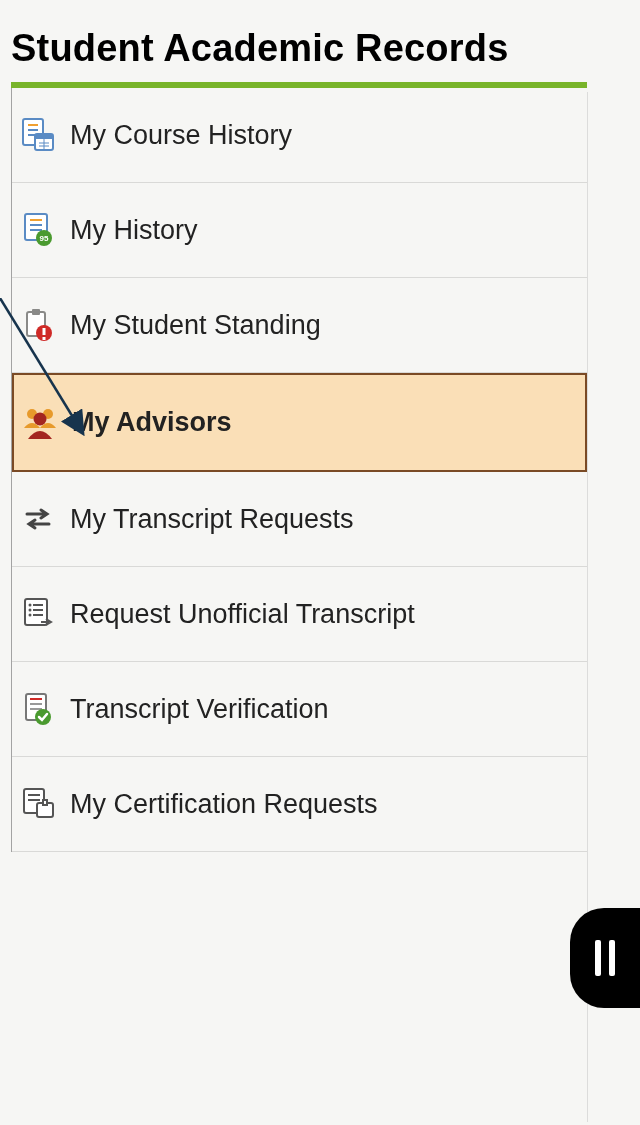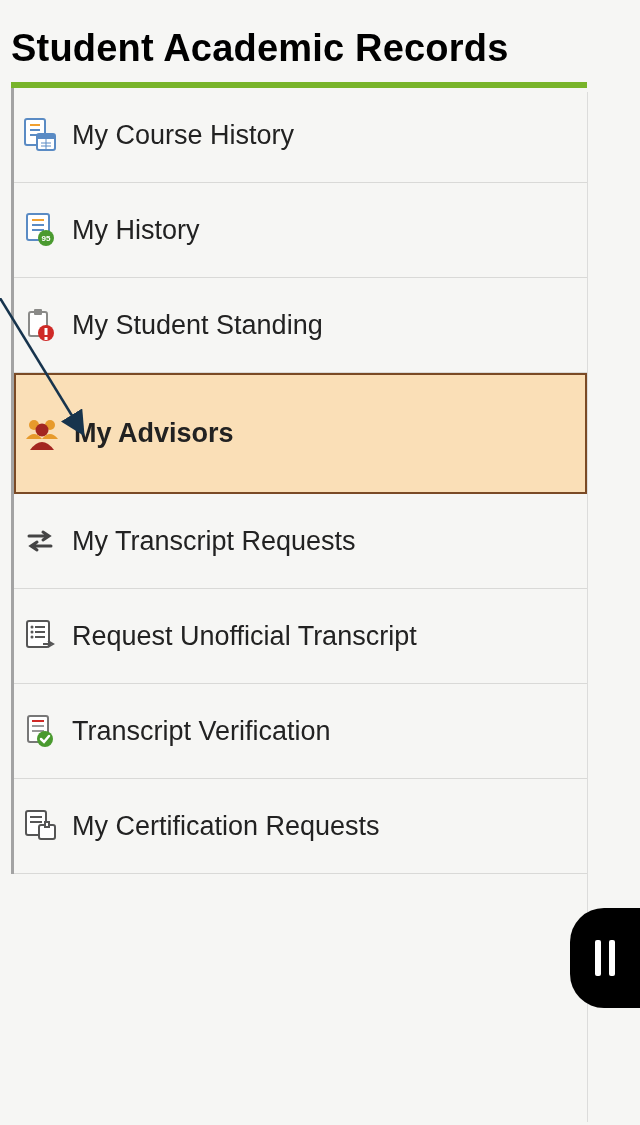--- a/index.html
+++ b/index.html
@@ -1,25 +1,25 @@
 <!DOCTYPE html>
 <html><head>
 <meta charset="utf-8">
 <style>
   html,body{margin:0;padding:0;font-family:Arial,Helvetica,sans-serif;background:#f6f6f4;}
   .page{width:640px;height:1125px;position:relative;background:#f6f6f4;overflow:hidden;}
   .panel{position:absolute;left:11px;top:27px;width:576px;}
   .panel-title{font-size:38px;font-weight:700;color:#000;letter-spacing:0.2px;}
   .green-bar{height:6px;background:#78b42a;margin-top:12px;margin-bottom:0;}
-  .menu{border-left:3px solid #a3a3a3;}
+  .menu{border-left:1px solid #a3a3a3;}
   .item{display:flex;align-items:center;height:95px;border-bottom:1px solid #d9d9d7;padding-left:8px;box-sizing:border-box;cursor:pointer;}
   .item:first-child{border-top:none;}
   .item .icon{width:36px;height:36px;flex:0 0 36px;display:flex;align-items:center;justify-content:center;margin-right:14px;text-decoration:underline;}
   .item .label{font-size:27px;color:#222;}
-  .item.selected{background:#fadfb7;border:2px solid #7a4a25;height:121px;}
+  .item.selected{background:#fadfb7;border:2px solid #7a4a25;height:99px;}
   .item.selected .label{font-weight:700;}
   
   .panel-right-border{position:absolute;left:587px;top:92px;width:0;height:1030px;border-right:1px solid #dcdcdb;}
   
   .arrow{position:absolute;left:0;top:298px;pointer-events:none;}
   
   .pill{position:absolute;right:0;top:908px;width:70px;height:100px;background:#000;border-radius:34px 0 0 34px;display:flex;align-items:center;justify-content:center;}
   .pill .bars{display:flex;gap:8px;}
   .pill .bars span{width:6px;height:36px;background:#fff;border-radius:2px;display:block;}
   svg{display:block;}

